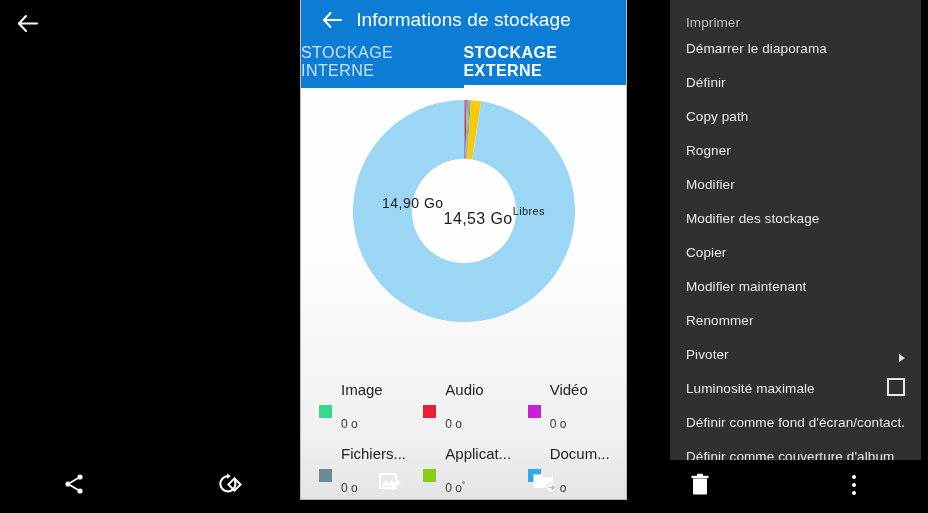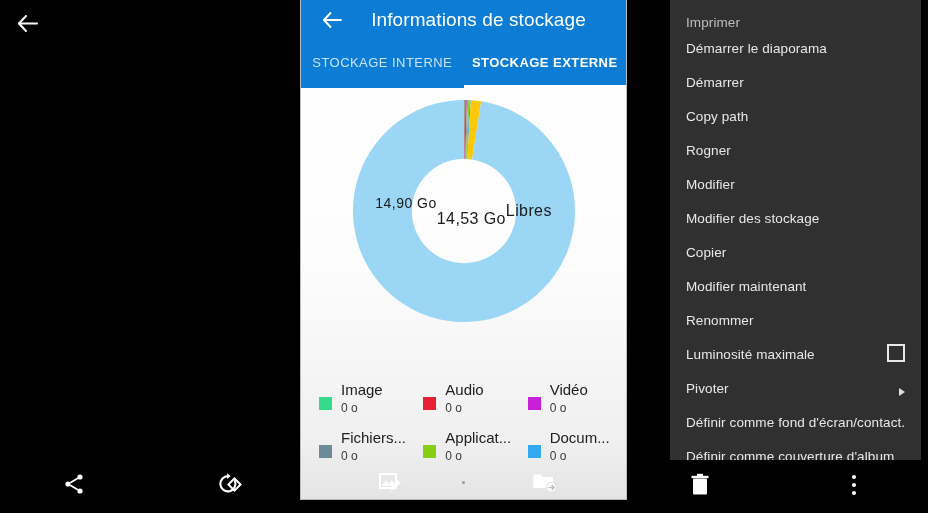--- a/index.html
+++ b/index.html
@@ -64,41 +64,41 @@
   }
   #storage-back-btn {
     position: absolute;
     left: 12px; top: 2px;
     width: 38px; height: 36px;
     display: flex; align-items: center; justify-content: center;
     cursor: pointer;
   }
   #storage-title {
     position: absolute;
-    left: 15px; top: 5px;
+    left: 0; top: 5px;
     width: 100%;
     text-align: center;
     color: #fff;
     font-size: 19px;
     line-height: 30px;
     letter-spacing: 0.1px;
   }
   #storage-tabs {
     position: absolute;
     left: 0; bottom: 0;
     width: 100%;
     height: 46px;
     display: flex;
   }
   .storage-tab {
     flex: 1;
     display: flex;
     align-items: center;
     justify-content: center;
-    font-size: 13px;
+    font-size: 16px;
     letter-spacing: 0.45px;
     color: rgba(255,255,255,0.78);
     position: relative;
     cursor: pointer;
     padding-bottom: 6px;
     box-sizing: border-box;
   }
   .storage-tab.active {
     color: #ffffff;
     font-weight: bold;
@@ -140,21 +140,21 @@
     margin-bottom: 16px;
   }
   #donut-free-value {
     font-size: 16px;
     color: #1b1b1b;
     letter-spacing: 0.4px;
     line-height: 14px;
     margin-top: 15px;
   }
   #donut-free-label {
-    font-size: 16px;
+    font-size: 11px;
     color: #1b1b1b;
     letter-spacing: 0.4px;
     line-height: 14px;
   }
 
   
   #legend {
     position: absolute;
     left: 0; top: 380px;
     width: 100%;
@@ -181,20 +181,21 @@
     font-size: 15px;
     color: #212121;
     line-height: 20px;
     white-space: nowrap;
     overflow: hidden;
   }
   .legend-value {
     font-size: 12px;
     color: #3a3a3a;
     line-height: 16px;
+    margin-top: 16px;
   }
 
   #storage-bottom-icons {
     position: absolute;
     left: 0; bottom: 0;
     width: 100%;
     height: 34px;
   }
   .storage-bottom-icon {
     position: absolute;
@@ -422,21 +423,21 @@
 
 <div id="right-panel">
   <div id="context-menu">
       <div class="menu-item clipped">
         <span class="menu-label">Imprimer</span>
       </div>
       <div class="menu-item">
         <span class="menu-label">Démarrer le diaporama</span>
       </div>
       <div class="menu-item">
-        <span class="menu-label">Démarrer</span>
+        <span class="menu-label">Définir</span>
       </div>
       <div class="menu-item">
         <span class="menu-label">Copy path</span>
       </div>
       <div class="menu-item">
         <span class="menu-label">Rogner</span>
       </div>
       <div class="menu-item">
         <span class="menu-label">Modifier</span>
       </div>
@@ -444,28 +445,28 @@
         <span class="menu-label">Modifier des stockage</span>
       </div>
       <div class="menu-item">
         <span class="menu-label">Copier</span>
       </div>
       <div class="menu-item">
         <span class="menu-label">Modifier maintenant</span>
       </div>
       <div class="menu-item">
         <span class="menu-label">Renommer</span>
+      </div>
+      <div class="menu-item">
+        <span class="menu-label">Pivoter</span>
+        <span class="submenu-arrow"></span>
       </div>
       <div class="menu-item">
         <span class="menu-label">Luminosité maximale</span>
         <span class="menu-checkbox"></span>
-      </div>
-      <div class="menu-item">
-        <span class="menu-label">Pivoter</span>
-        <span class="submenu-arrow"></span>
       </div>
       <div class="menu-item">
         <span class="menu-label">Définir comme fond d'écran/contact...</span>
       </div>
       <div class="menu-item">
         <span class="menu-label">Définir comme couverture d'album</span>
       </div>
     </div>
 </div>
 

